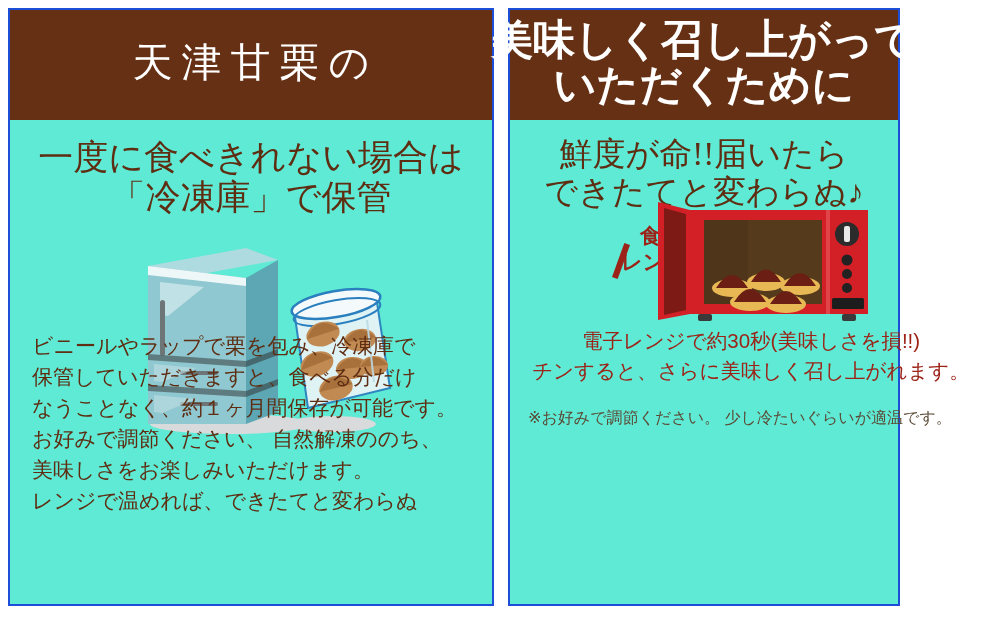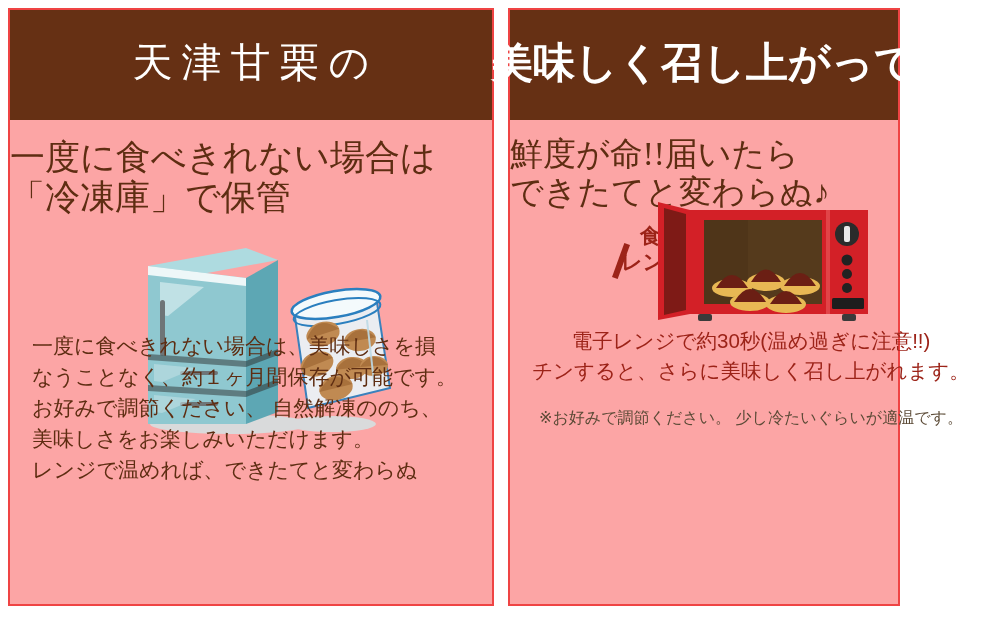--- a/index.html
+++ b/index.html
@@ -19,22 +19,22 @@
     height: 621px;
     background: #ffffff;
   }
 
   
   .panel {
     position: absolute;
     top: 8px;
     height: 598px;
     box-sizing: border-box;
-    border: 2px solid #ef4444;
-    background: #fca5a5;
+    border: 2px solid #1d4ed8;
+    background: #5eead4;
   }
   .panel-left  { left: 8px;   width: 486px; }
   .panel-right { left: 508px; width: 392px; }
 
   .panel-header {
     height: 110px;
     background: #663014;
     color: #ffffff;
     display: flex;
     flex-direction: column;
@@ -64,21 +64,21 @@
     letter-spacing: 0px;
   }
 
   .panel-body {
     position: relative;
     height: calc(100% - 110px);
   }
 
   
   .subtitle {
-    text-align: left;
+    text-align: center;
     color: #5e2d12;
     font-family: "Liberation Serif", "DejaVu Serif", serif;
     line-height: 1.14;
     white-space: nowrap;
   }
   .subtitle .sline { display: block; }
   .subtitle-left {
     margin-top: 18px;
     font-size: 35px;
   }
@@ -131,21 +131,20 @@
     font-size: 20.5px;
     color: #9c2318;
     text-align: center;
     width: 446px;
   }
   .note-right {
     position: absolute;
     left: 18px;
     top: 272px;
     width: 446px;
-    text-align: center;
     font-size: 16px;
     color: #5b4a36;
     font-family: "Liberation Sans", "DejaVu Sans", sans-serif;
     white-space: nowrap;
   }
 
   
   .fridge-art {
     position: absolute;
     left: 108px;
@@ -244,34 +243,36 @@
               <ellipse cx="0" cy="0" rx="14" ry="10" fill="#c08a52"></ellipse>
               <path d="M-14,0 Q0,-18 14,0 Z" fill="#a8713c"></path>
             </g>
           </g>
 
           <path d="M249,78 L256,140" stroke="#bcd9e6" stroke-width="2" fill="none" opacity="0.9"></path>
         </g>
       </svg>
 
       <div class="body-text body-left">
-        <span class="bline">一度に食べきれない場合は、美味しさを損</span>
+        <span class="bline">ビニールやラップで栗を包み、冷凍庫で</span>
+        <span class="bline">保管していただきますと、食べる分だけ</span>
         <span class="bline">なうことなく、約１ヶ月間保存が可能です。</span>
         <span class="bline">お好みで調節ください、 自然解凍ののち、</span>
         <span class="bline">美味しさをお楽しみいただけます。</span>
         <span class="bline">レンジで温めれば、できたてと変わらぬ</span>
       </div>
 
     </div>
   </div>
 
   <div class="panel panel-right">
 
     <div class="panel-header header-right">
       <span class="hline">美味しく召し上がって</span>
+      <span class="hline">いただくために</span>
     </div>
 
     <div class="panel-body">
 
       <div class="subtitle subtitle-right">
         <span class="sline">鮮度が命!!届いたら</span>
         <span class="sline">できたてと変わらぬ♪</span>
       </div>
 
       <div class="callout">
@@ -330,21 +331,21 @@
           <circle cx="219" cy="90" r="5" fill="#222222"></circle>
 
           <rect x="204" y="100" width="32" height="11" rx="1.5" fill="#1d1d1d"></rect>
         </g>
 
         <rect x="70" y="116" width="14" height="7" rx="2" fill="#3a3a3a"></rect>
         <rect x="214" y="116" width="14" height="7" rx="2" fill="#3a3a3a"></rect>
       </svg>
 
       <div class="body-text body-right">
-        <span class="bline">電子レンジで約30秒(温め過ぎに注意!!)</span>
+        <span class="bline">電子レンジで約30秒(美味しさを損!!)</span>
         <span class="bline">チンすると、さらに美味しく召し上がれます。</span>
       </div>
 
       <div class="note-right">※お好みで調節ください。 少し冷たいぐらいが適温です。</div>
 
     </div>
   </div>
 
 </div>
 

